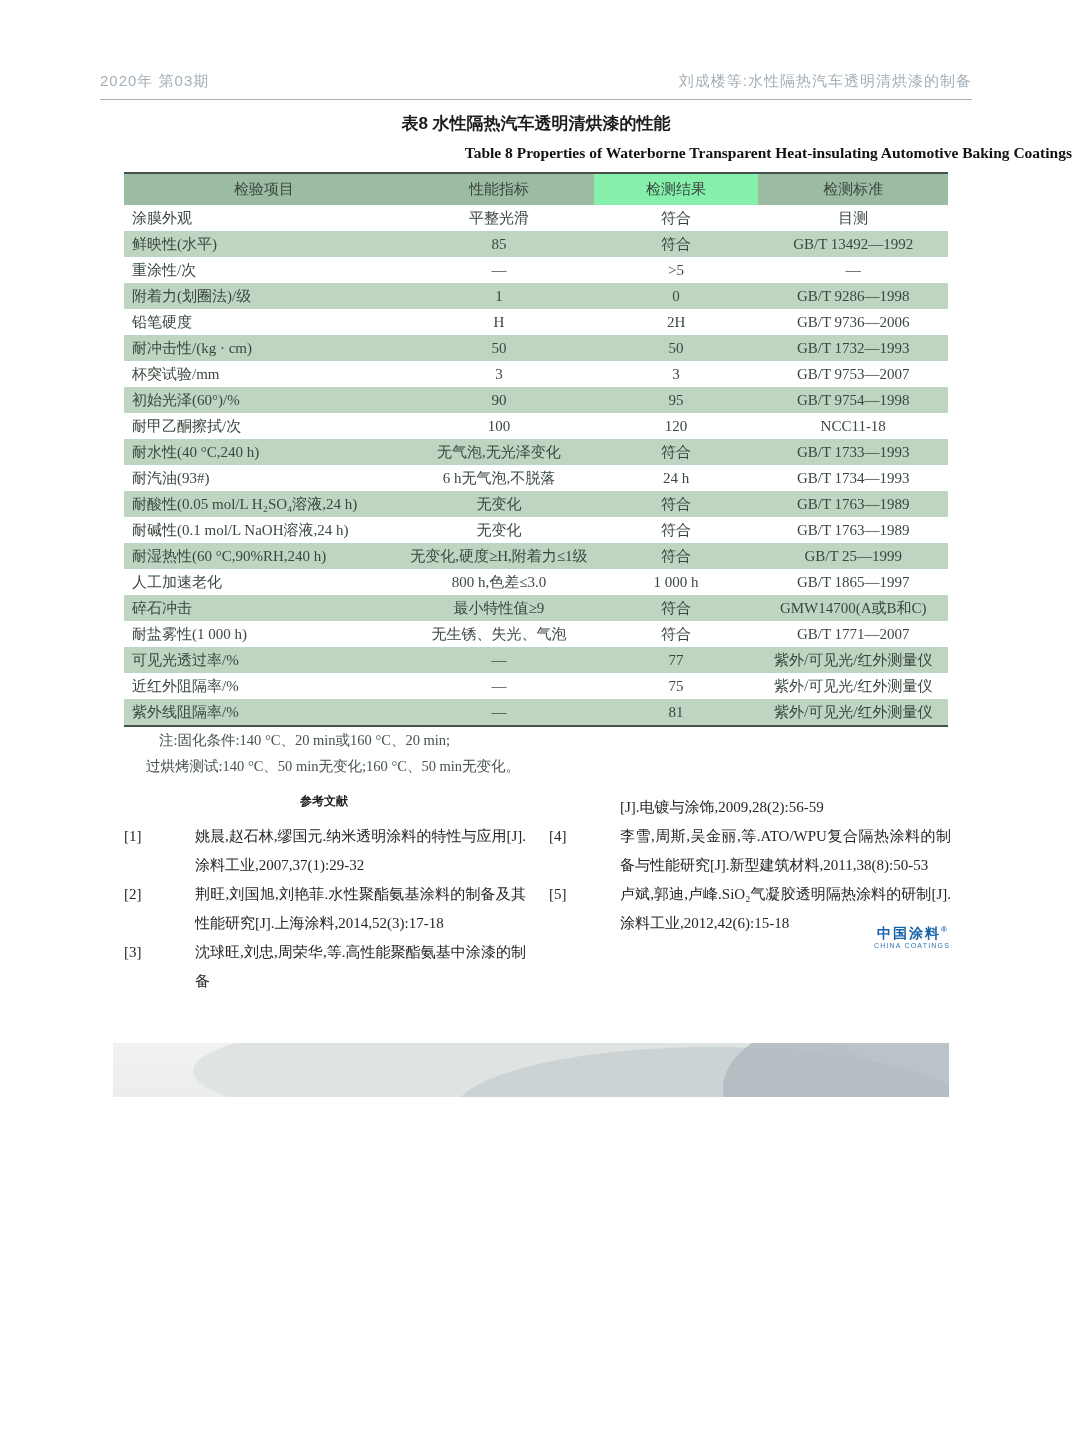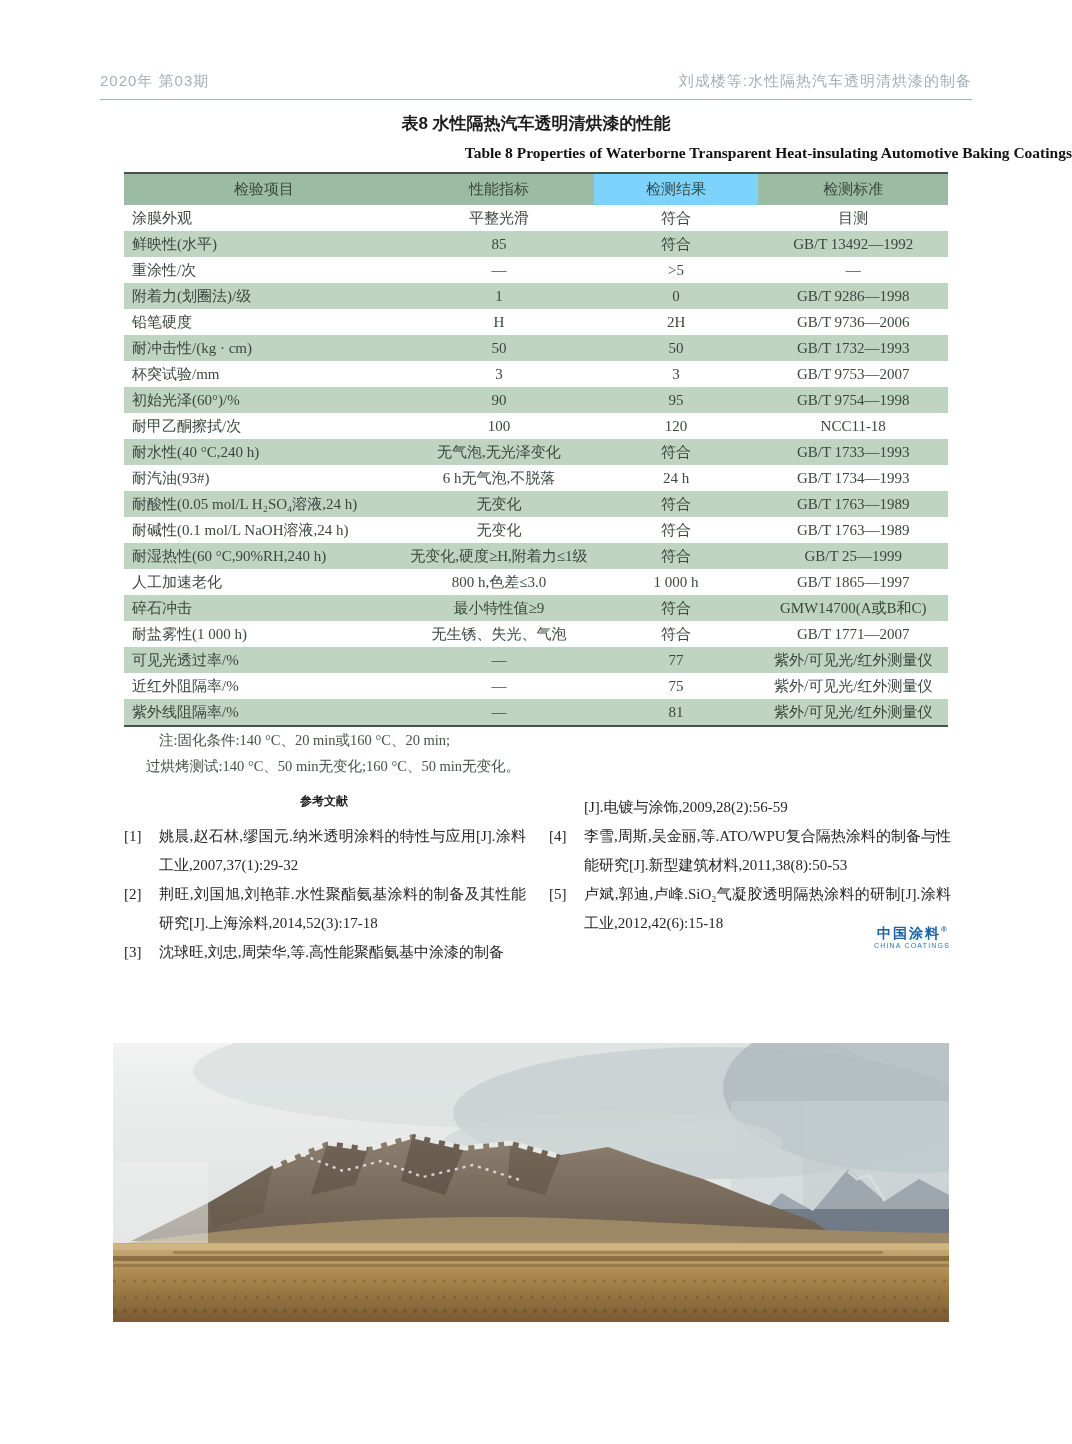--- a/index.html
+++ b/index.html
@@ -1,16 +1,16 @@
 <!DOCTYPE html>
 <html><head>
 <meta charset="utf-8">
 <style>
   html,body{margin:0;padding:0;background:#ffffff;}
-  .page{position:relative;width:1072px;height:1322px;background:#fff;overflow:hidden;
+  .page{position:relative;width:1072px;height:1097px;background:#fff;overflow:hidden;
         font-family:"Liberation Serif",serif;color:#222;}
 
   
   .running-head{position:absolute;top:72px;left:100px;width:872px;display:flex;
         justify-content:space-between;font-family:"Liberation Sans",sans-serif;
         font-size:15px;color:#a4afb7;letter-spacing:1px;}
   .head-rule{position:absolute;top:99px;left:100px;width:872px;height:0;
         border-top:1.5px solid #a7b1b9;}
 
   
@@ -29,21 +29,21 @@
   
   .notes{position:absolute;left:146px;top:727px;font-size:14.5px;color:#44544a;line-height:26px;}
   .note-line.first{padding-left:13px;}
 
   
   .refs-heading{position:absolute;left:124px;top:793px;width:400px;text-align:center;
         font-family:"Liberation Sans",sans-serif;font-weight:bold;font-size:12px;color:#1a1a1a;}
   .refs-col{position:absolute;top:822px;width:402px;font-size:15px;color:#262626;line-height:29px;}
   .refs-left{left:124px;}
   .refs-right{left:549px;top:793px;}
-  .ref-item{display:flex;}
+  .ref-item{display:flex;gap:36px;}
   .ref-label{flex:none;width:35px;}
   .ref-text{flex:1;text-align:justify;}
 
   
   .logo{position:absolute;left:862px;top:922px;width:100px;text-align:center;
         font-family:"Liberation Sans",sans-serif;color:#1a63a9;}
   .logo-zh{font-size:14px;font-weight:bold;letter-spacing:2px;line-height:16px;}
   .logo-reg{font-size:8px;vertical-align:super;letter-spacing:0;}
   .logo-en{font-size:7px;letter-spacing:1.2px;color:#2e77b5;line-height:9px;}
 
@@ -83,21 +83,21 @@
     <colgroup>
       <col style="width:34%">
         <col style="width:23%">
         <col style="width:20%">
         <col style="width:23%">
     </colgroup>
     <thead>
       <tr>
           <th style="background: rgb(156, 187, 163);">检验项目</th>
           <th style="background: rgb(156, 187, 163);">性能指标</th>
-          <th style="background: #7dd3fc; text-align: center;">检测结果</th>
+          <th style="background: #86efac; text-align: center;">检测结果</th>
           <th style="background: rgb(156, 187, 163);">检测标准</th>
         </tr>
     </thead>
     <tbody>
         <tr>
           <td class="c-item">涂膜外观</td>
           <td>平整光滑</td>
           <td>符合</td>
           <td>目测</td>
         </tr>

